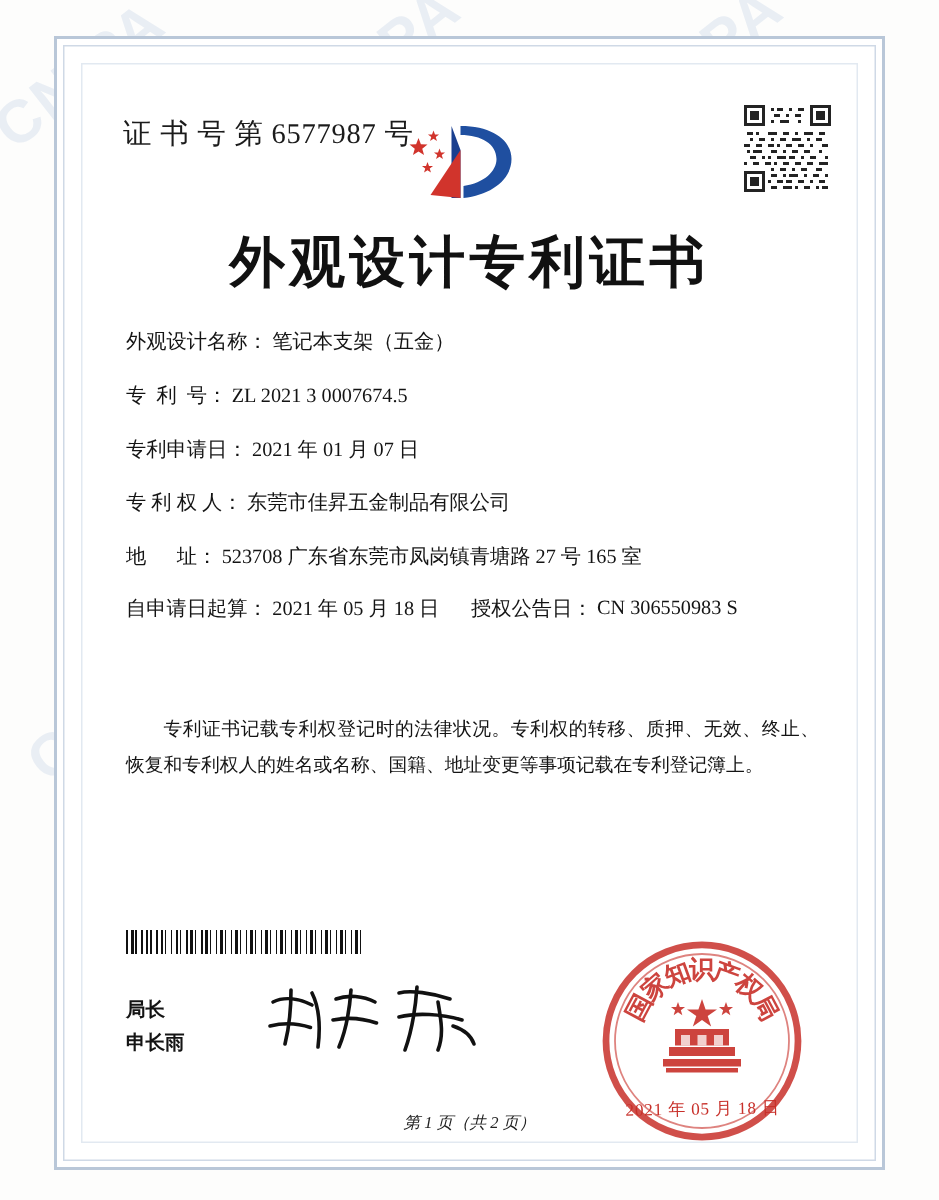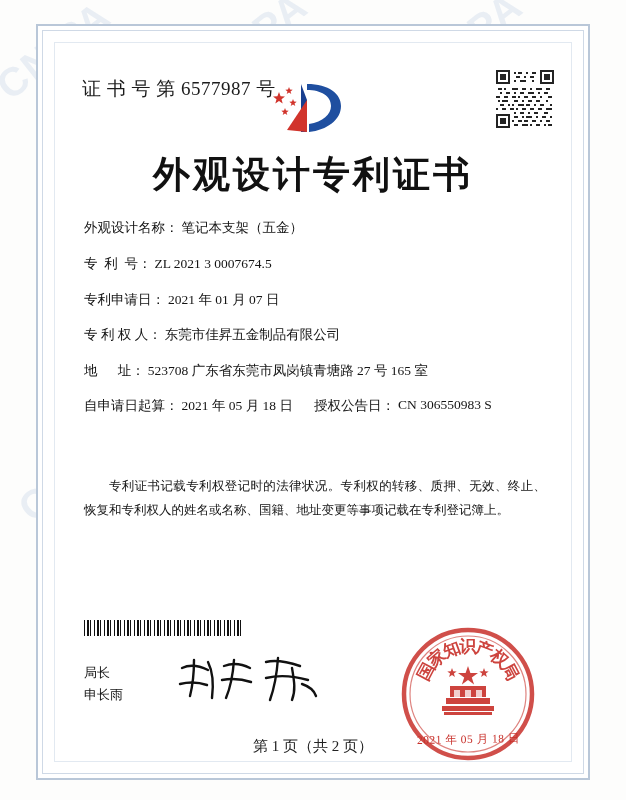--- a/index.html
+++ b/index.html
@@ -187,20 +187,21 @@
       #fff 7px, #fff 10px
     );
   }
   .sign-block {
     position: absolute;
     left: 30px;
     top: 620px;
     font-size: 13px;
     line-height: 1.7;
     color: #141414;
+    font-weight: bold;
   }
   .signature {
     position: absolute;
     left: 120px;
     top: 612px;
     width: 150px;
     height: 52px;
   }
   
   .seal {
@@ -218,22 +219,23 @@
     color: #c8302a;
     letter-spacing: 0.5px;
     transform: rotate(-1deg);
   }
   .footer {
     position: absolute;
     left: 0;
     right: 0;
     bottom: 6px;
     text-align: center;
-    font-size: 15px;
+    font-size: 11px;
     color: #222;
+    font-style: italic;
   }
 </style>
 </head>
 <body>
 
 <div class="page">
 
   <div class="watermark wm1">CNIPA</div>
   <div class="watermark wm2">CNIPA</div>
   <div class="watermark wm3">CNIPA</div>

